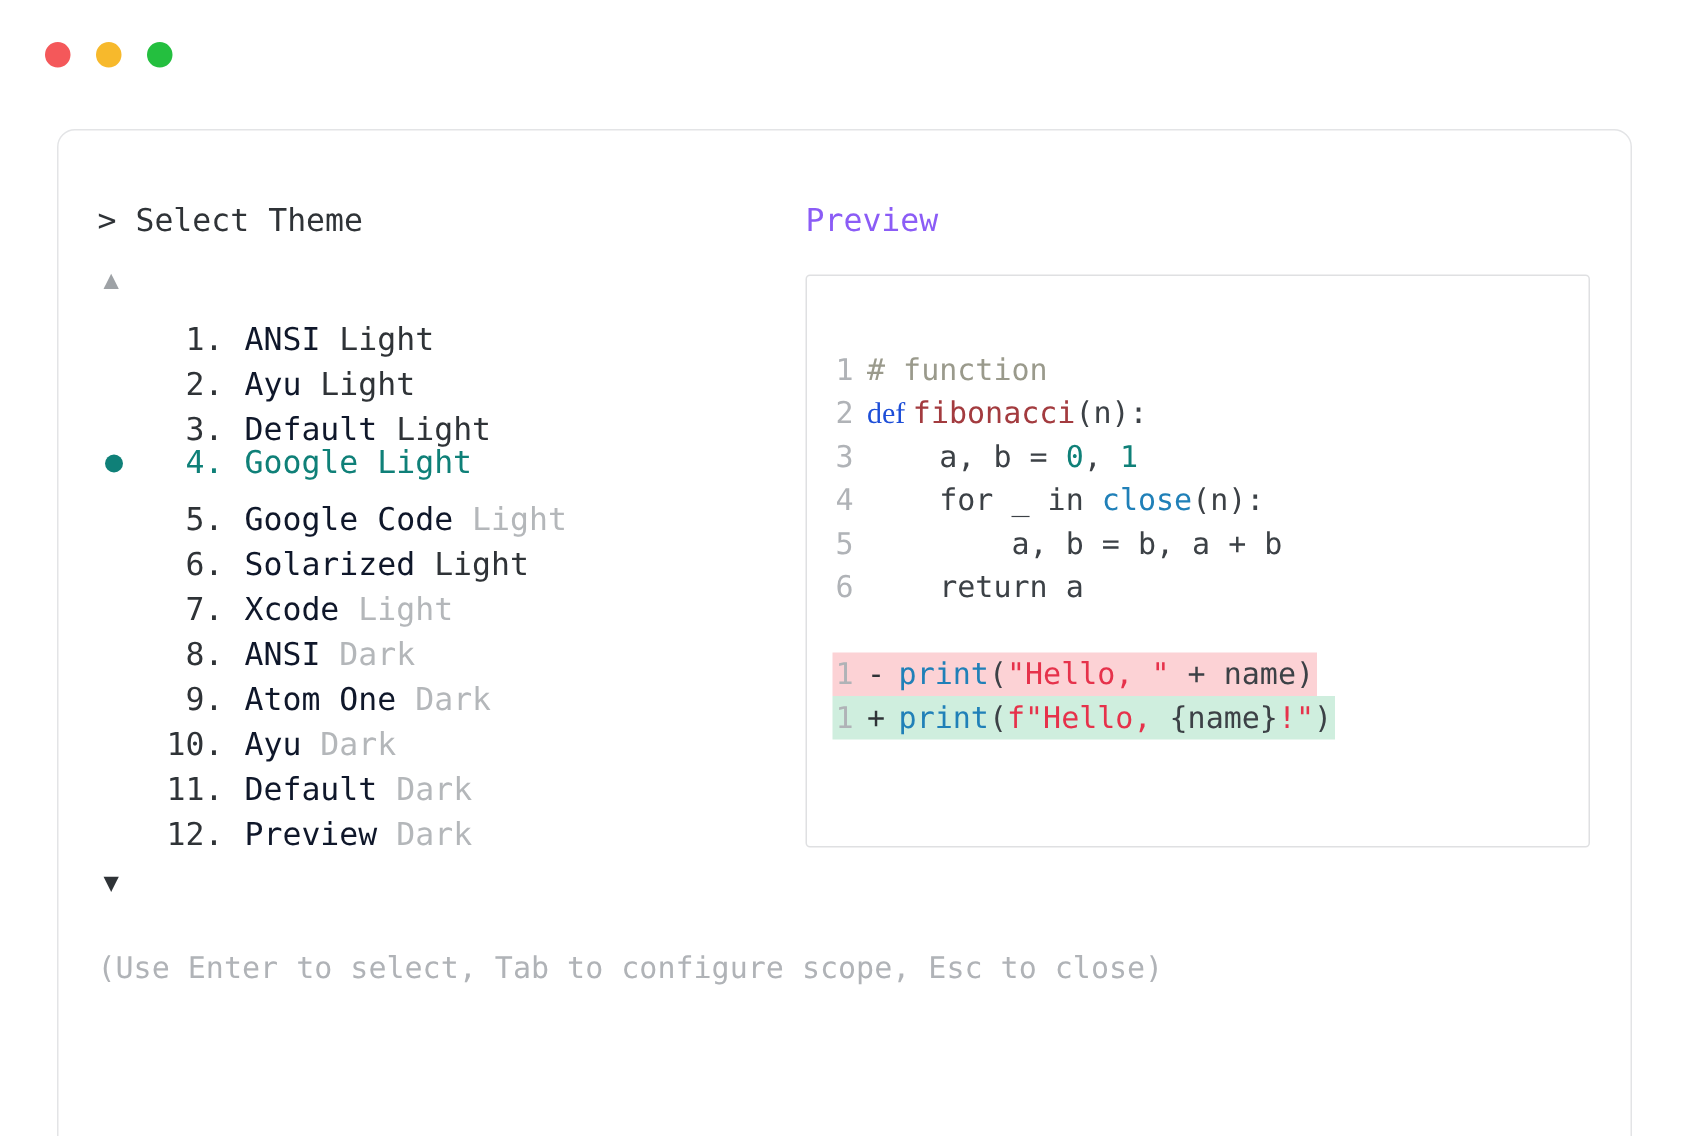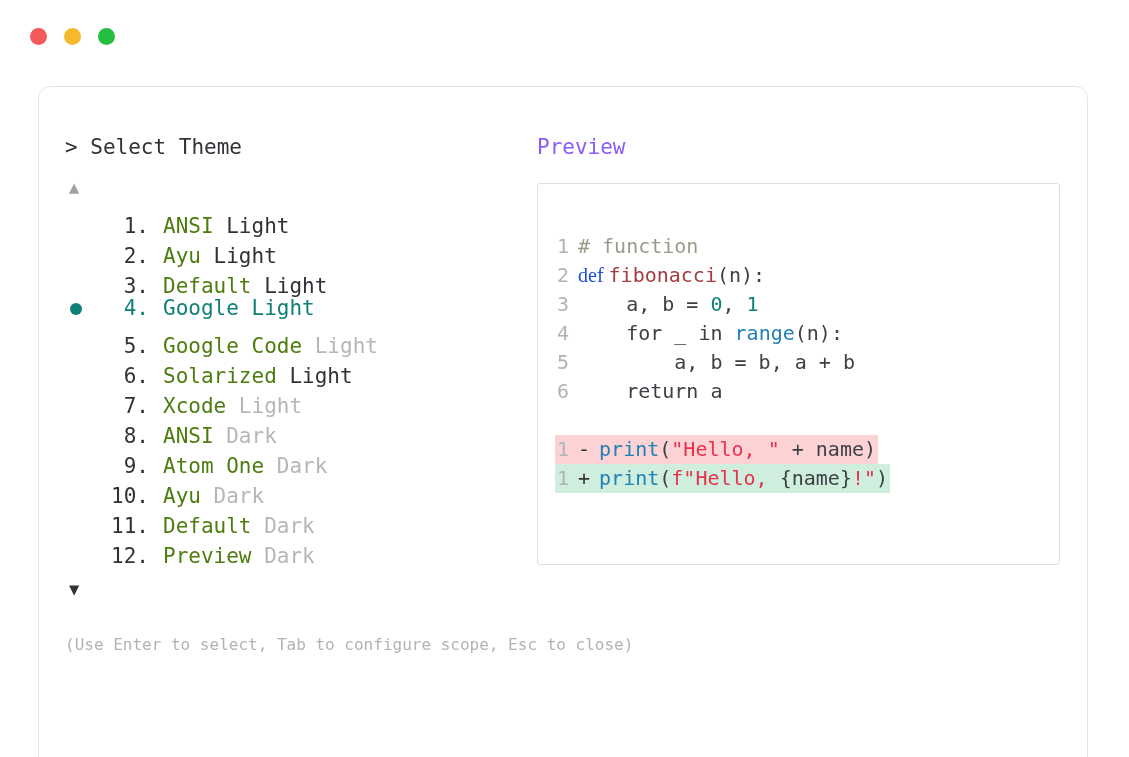--- a/index.html
+++ b/index.html
@@ -118,39 +118,39 @@
   .theme-row.selected .bullet { display: block; }
   .idx {
     width: 52px;
     flex: 0 0 52px;
     text-align: right;
     color: #2f3337;
     white-space: pre;
   }
   .theme-name {
     margin-left: 14px;
-    color: #4d7c0f;
+    color: #0f172a;
     white-space: pre;
   }
   .theme-variant {
     margin-left: 0;
     white-space: pre;
   }
   .variant-strong { color: #2f3337; }
   .variant-dim { color: #b4b7ba; }
   .theme-row.selected .idx,
   .theme-row.selected .theme-name,
   .theme-row.selected .theme-variant { color: #0f8078; }
 
   
   .hint {
     position: absolute;
     left: 26px;
     top: 545px;
-    font-size: 16px;
+    font-size: 20px;
     line-height: 26px;
     color: #b0b3b7;
     white-space: pre;
   }
 
   
   .preview-label {
     font-size: 21px;
     line-height: 28px;
     color: #8b5cf6;
@@ -254,21 +254,21 @@
     <div class="hint">(Use Enter to select, Tab to configure scope, Esc to close)</div>
 
     <div class="col-right">
       <div class="preview-label">Preview</div>
 
       <div class="preview-panel">
         <div class="code" id="code-block">
             <div class="code-line"><span class="ln">1</span><span class="code-text"><span class="tok-comment"># function</span></span></div>
             <div class="code-line"><span class="ln">2</span><span class="code-text"><span class="tok-keyword">def </span><span class="tok-fn">fibonacci</span><span class="tok-plain">(n):</span></span></div>
             <div class="code-line"><span class="ln">3</span><span class="code-text"><span class="tok-plain">    a, b = </span><span class="tok-num">0</span><span class="tok-plain">, </span><span class="tok-num">1</span></span></div>
-            <div class="code-line"><span class="ln">4</span><span class="code-text"><span class="tok-plain">    for _ in </span><span class="tok-builtin">range</span><span class="tok-plain">(n):</span></span></div>
+            <div class="code-line"><span class="ln">4</span><span class="code-text"><span class="tok-plain">    for _ in </span><span class="tok-builtin">close</span><span class="tok-plain">(n):</span></span></div>
             <div class="code-line"><span class="ln">5</span><span class="code-text"><span class="tok-plain">        a, b = b, a + b</span></span></div>
             <div class="code-line"><span class="ln">6</span><span class="code-text"><span class="tok-plain">    return a</span></span></div>
             <div class="code-gap"></div>
             <div class="diff-line diff-del" style="background: rgb(252, 210, 213);"><span class="ln">1</span><span class="diff-sign del">-</span><span class="diff-code"><span class="tok-builtin">print</span><span class="tok-plain">(</span><span class="tok-str">"Hello, "</span><span class="tok-plain"> + name)</span></span></div>
             <div class="diff-line diff-add" style="background: rgb(207, 238, 222);"><span class="ln">1</span><span class="diff-sign add">+</span><span class="diff-code"><span class="tok-builtin">print</span><span class="tok-plain">(</span><span class="tok-str">f"Hello, </span><span class="tok-plain">{name}</span><span class="tok-str">!"</span><span class="tok-plain">)</span></span></div>
           </div>
       </div>
     </div>
 
   </div>

